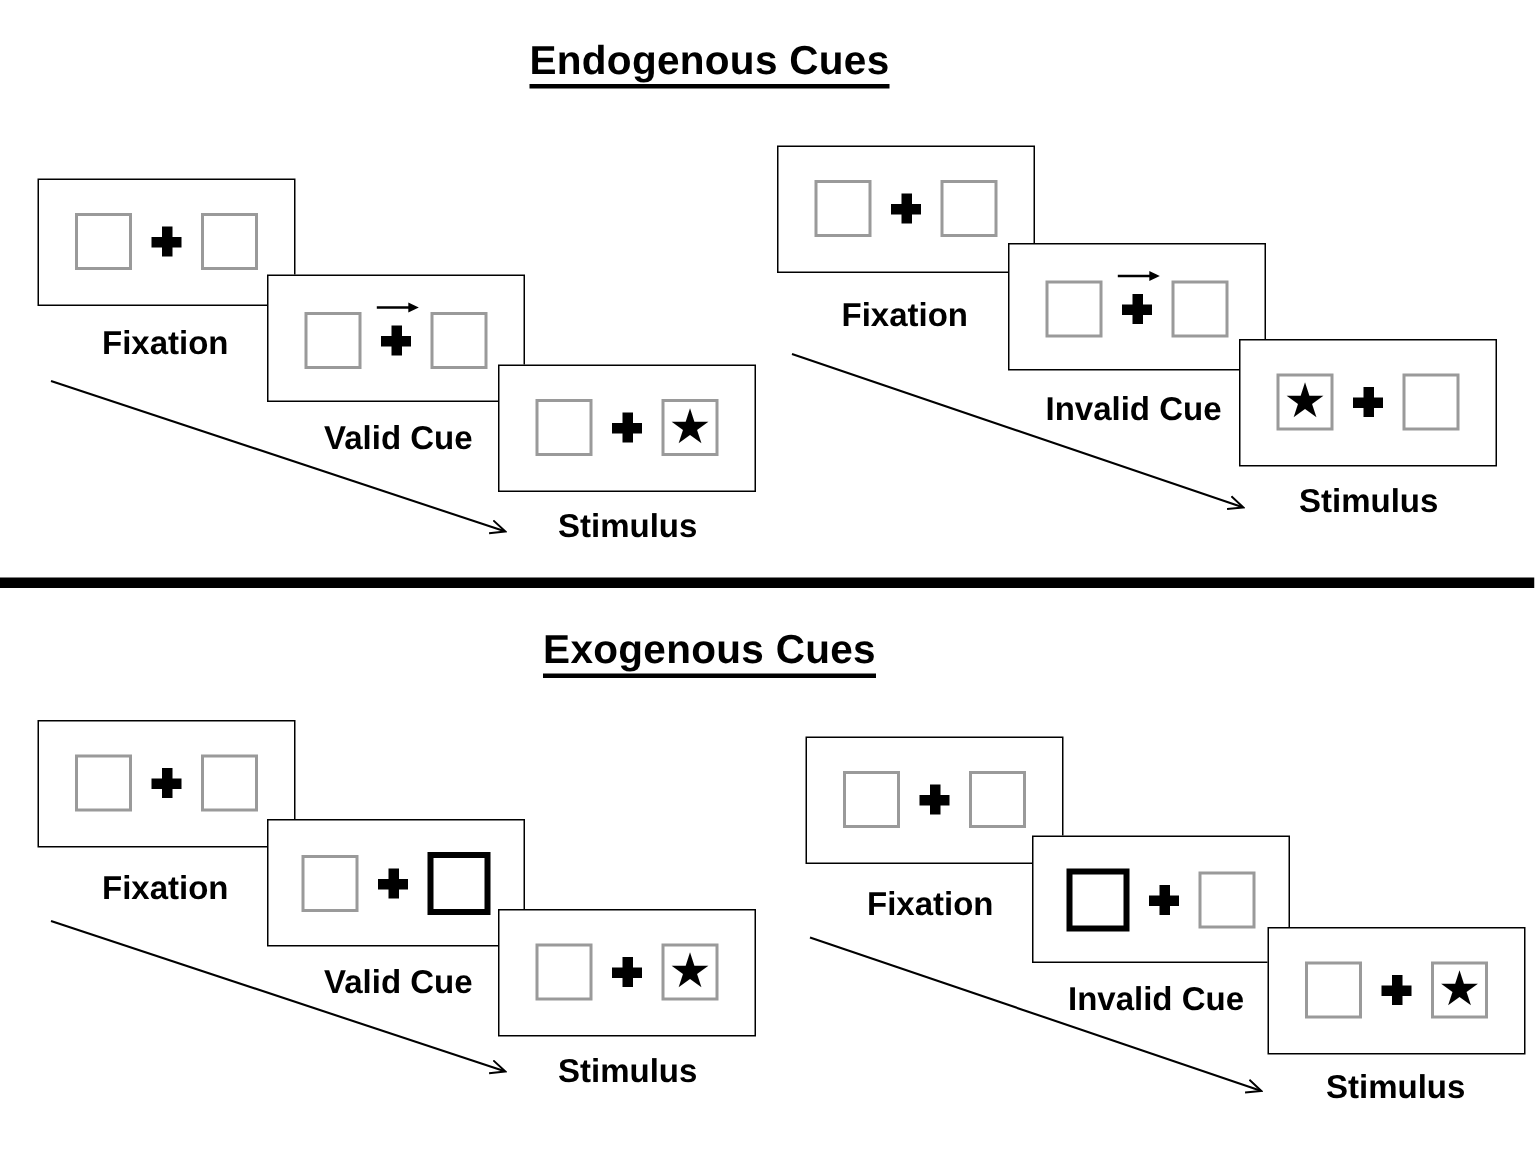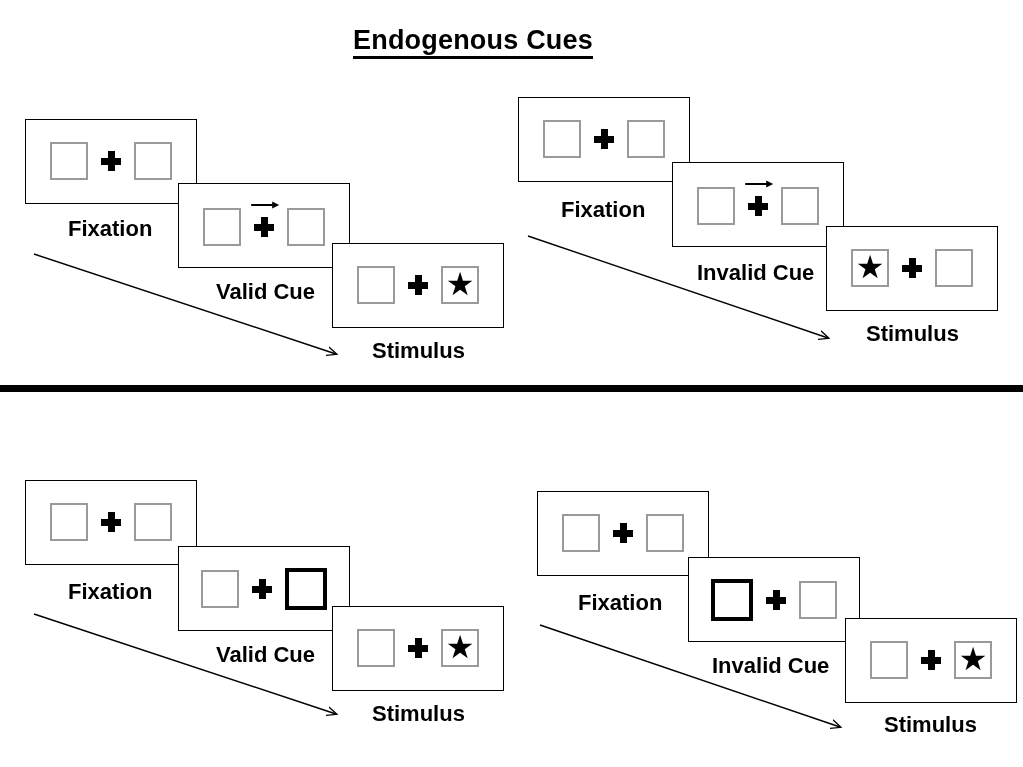--- a/index.html
+++ b/index.html
@@ -194,20 +194,23 @@
         <span class="star">★</span>
       </div>
       <div class="plus"></div>
       <div class="box"></div>
     </div>
   </div>
   <div class="panel-label" style="left:866px; top:321px;">Stimulus</div>
 
   <div class="divider" style="top:385px;"></div>
 
+  <div class="section-title" style="top:418px;">
+    <span>Exogenous Cues</span>
+  </div>
 
   <svg class="timeline" style="left:28px; top:606px;" width="325" height="120">
     <line x1="6" y1="8" x2="308" y2="108" stroke="#000" stroke-width="1.4" marker-end="url(#ah1)"></line>
   </svg>
 
   <div class="panel" style="left:25px; top:480px; width:172px; height:85px;">
     <div class="panel-inner" style="top:22px;">
       <div class="box"></div>
       <div class="plus"></div>
       <div class="box"></div>

